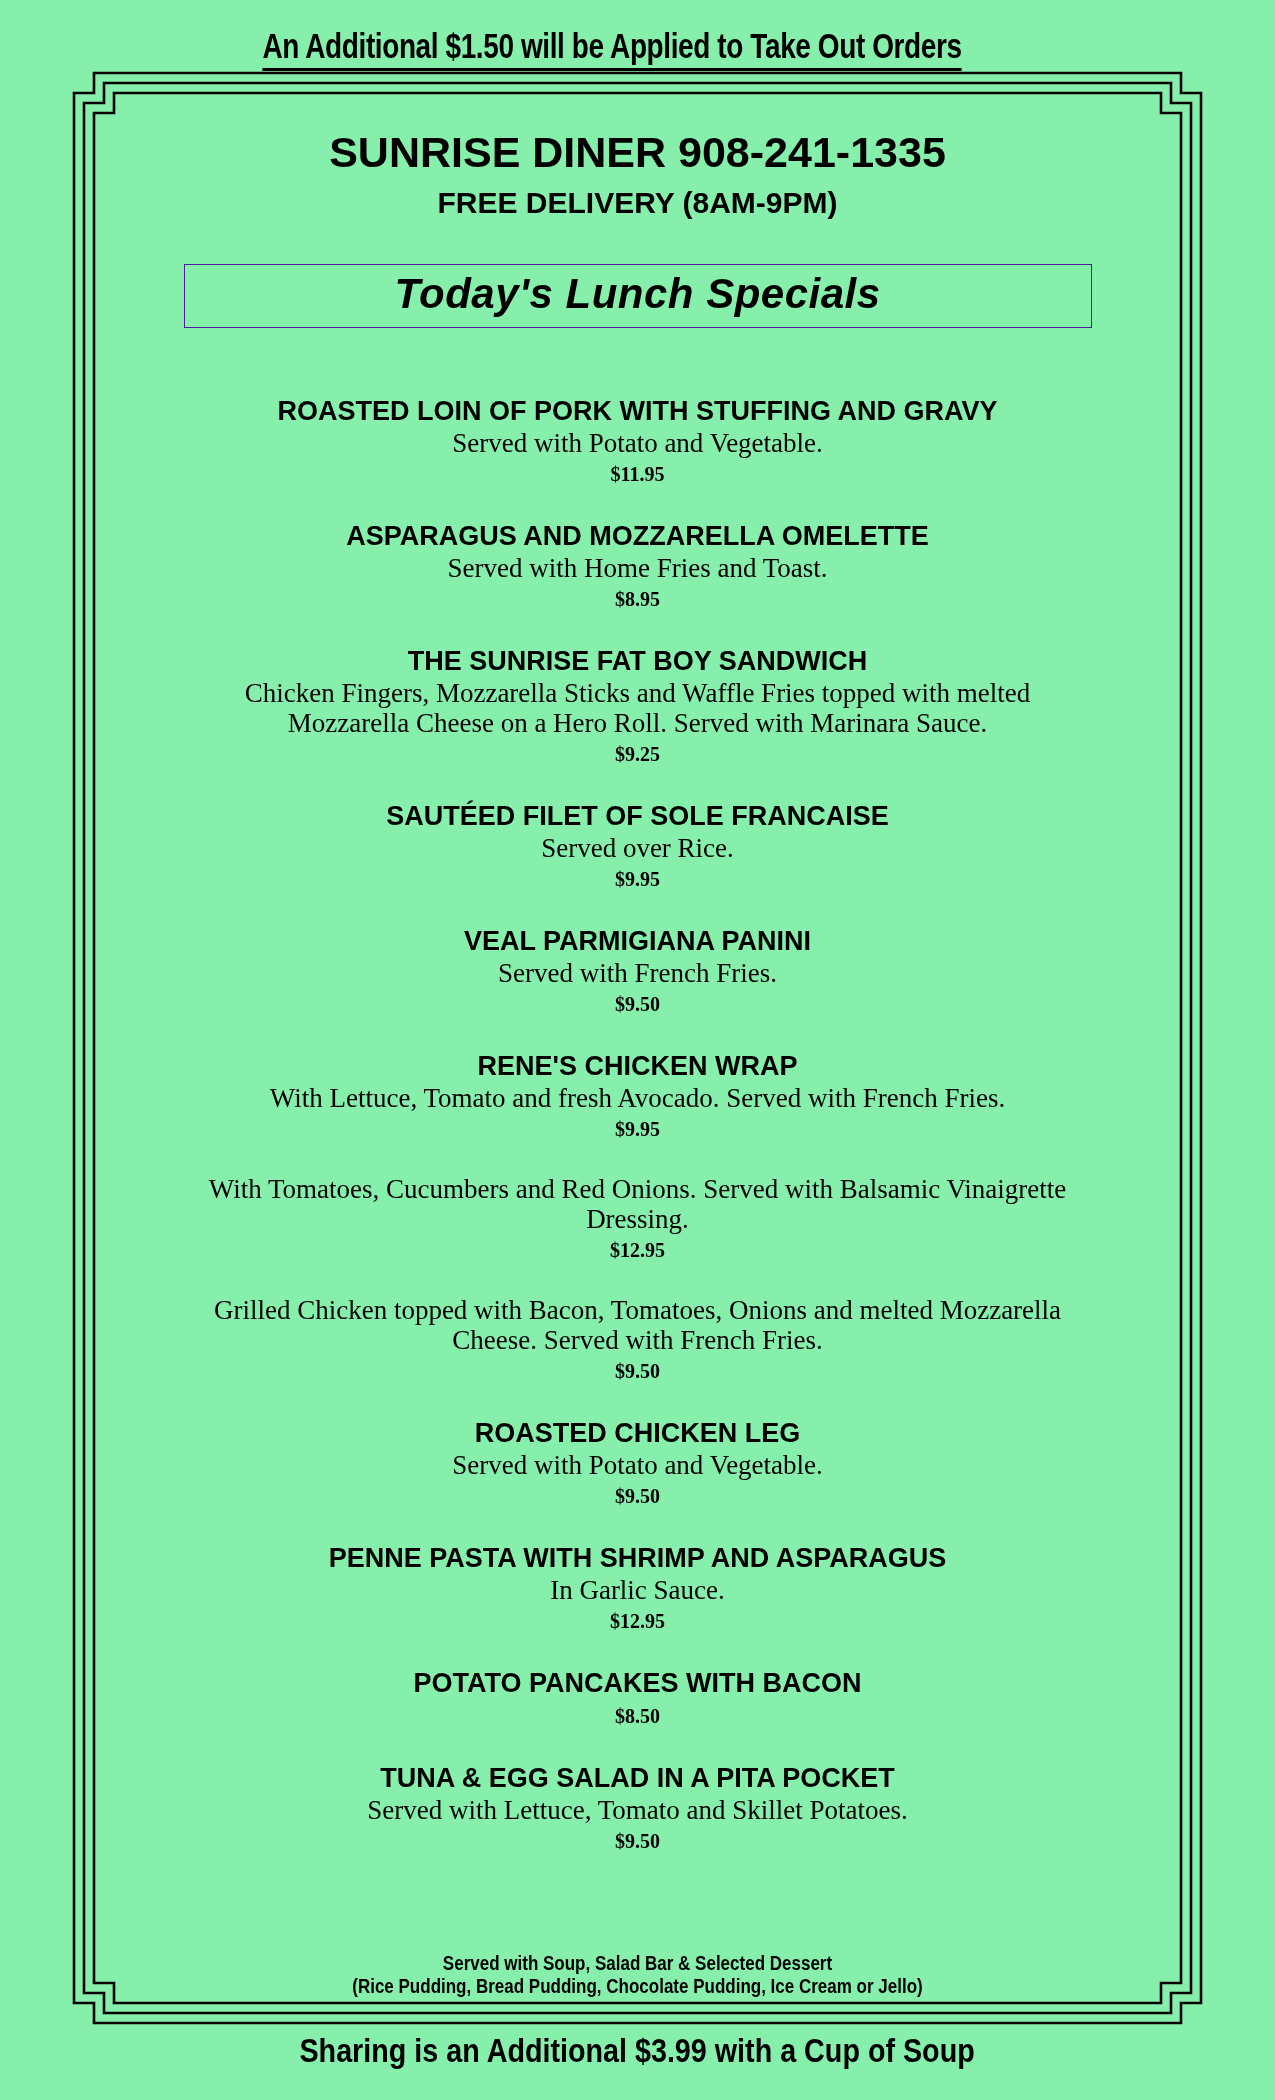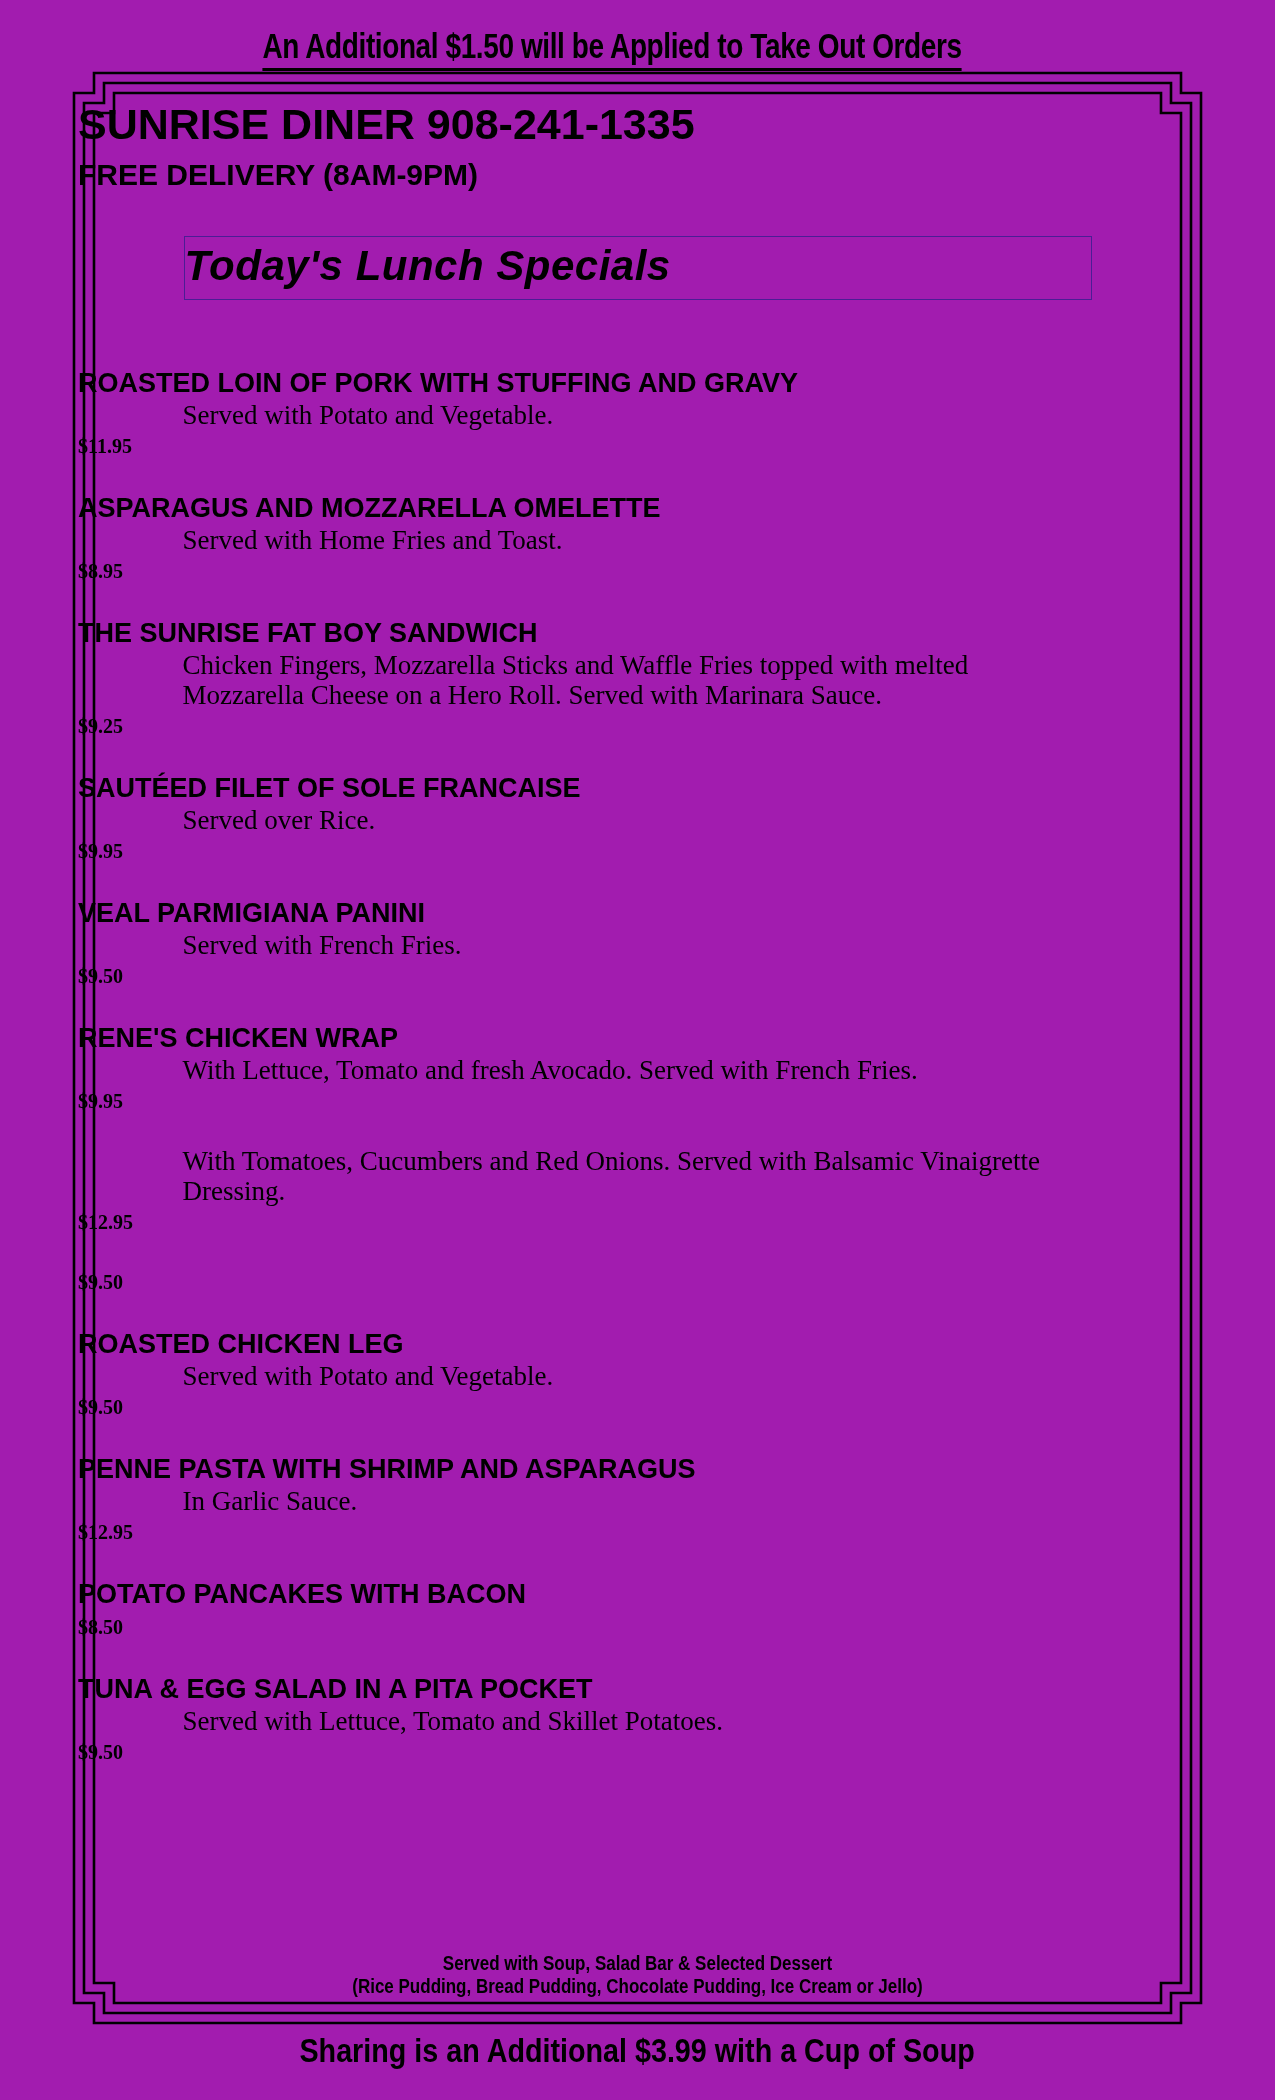--- a/index.html
+++ b/index.html
@@ -1,19 +1,19 @@
 <!DOCTYPE html>
 <html><head>
 <meta charset="utf-8">
 <style>
   html,body{margin:0;padding:0;background:#ffffff;}
   .page{
     position:relative;
     width:1275px;height:2100px;
-    background:#a21caf;
+    background:#86efac;
     font-family:"Liberation Sans",sans-serif;
     color:#000;
     overflow:hidden;
   }
   
   .top-notice{
     position:absolute;top:24px;left:0;right:0;
     text-align:center;
     padding-right:50px;
   }
@@ -23,21 +23,22 @@
     letter-spacing:-0.5px;
     border-bottom:3px solid #000;
     transform:scaleX(0.80);
     transform-origin:center;
     white-space:nowrap;
   }
   
   .frame-svg{position:absolute;top:0;left:0;}
   
   .content{
-    position:absolute;left:78px;right:78px;top:76px;
+    position:absolute;left:78px;right:78px;top:104px;
+    text-align:center;
   }
   .diner-title{
     margin-top:22px;
     font-size:43px;line-height:52px;font-weight:bold;
     letter-spacing:0;
   }
   .diner-subtitle{
     margin-top:6px;
     font-size:30px;line-height:38px;font-weight:bold;
   }
@@ -153,20 +154,21 @@
           <div class="item-desc">With Lettuce, Tomato and fresh Avocado. Served with French Fries.</div>
           <div class="item-price">$9.95</div>
         </div>
 
         <div class="item">
           <div class="item-desc">With Tomatoes, Cucumbers and Red Onions.  Served with Balsamic Vinaigrette Dressing.</div>
           <div class="item-price">$12.95</div>
         </div>
 
         <div class="item">
+          <div class="item-desc">Grilled Chicken topped with Bacon, Tomatoes, Onions and melted Mozzarella Cheese. Served with French Fries.</div>
           <div class="item-price">$9.50</div>
         </div>
 
         <div class="item">
           <div class="item-name">ROASTED CHICKEN LEG</div>
           <div class="item-desc">Served with Potato and Vegetable.</div>
           <div class="item-price">$9.50</div>
         </div>
 
         <div class="item">

